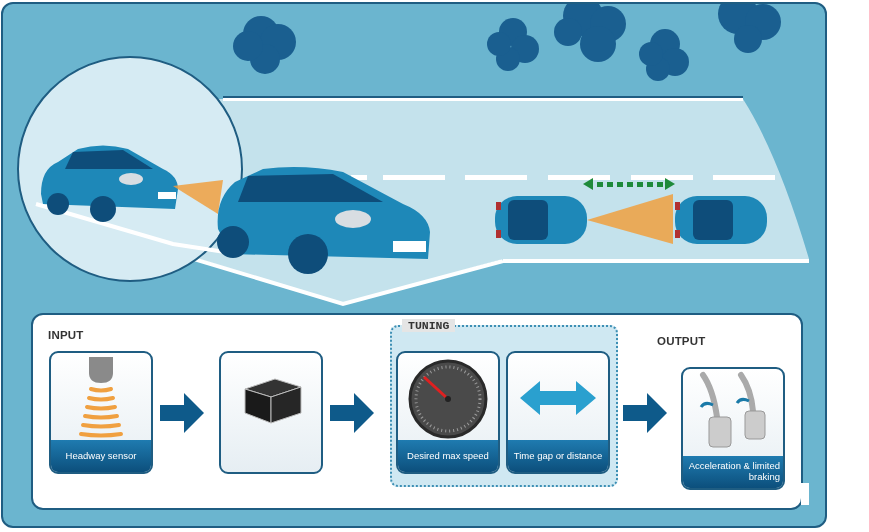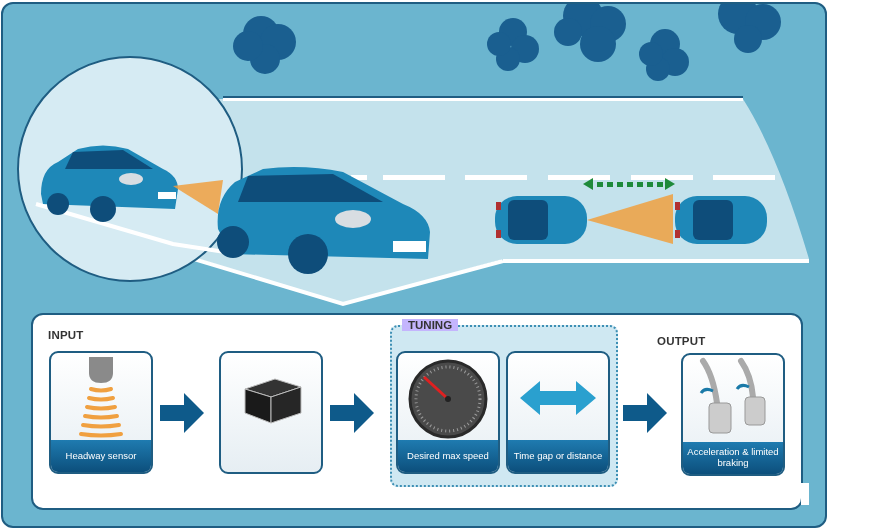--- a/index.html
+++ b/index.html
@@ -6,26 +6,26 @@
   body { width: 869px; height: 532px; position: relative; overflow: hidden;
          font-family: "Liberation Sans", "DejaVu Sans", sans-serif; }
   .frame { position: absolute; left: 1px; top: 2px; width: 826px; height: 526px;
            background: #6bb5cf; border: 2px solid #1f5d82; border-radius: 12px; box-sizing: border-box; overflow: hidden; }
   .scene { position: absolute; left: 0; top: 0; width: 826px; height: 310px; }
   .panel { position: absolute; left: 28px; top: 309px; width: 772px; height: 197px;
            background: #ffffff; border: 2px solid #1f5d82; border-radius: 12px; box-sizing: border-box; }
   .section-label { position: absolute; font-weight: bold; font-size: 11.5px; color: #333; letter-spacing: 0.2px; }
   .tuning-box { position: absolute; left: 357px; top: 10px; width: 228px; height: 162px;
                 background: #cfe8f2; border: 2px dotted #3d8fb4; border-radius: 8px; box-sizing: border-box; }
-  .tuning-label { position: absolute; left: 369px; top: 4px; padding: 0 6px; background: #c4b5fd; font-weight: bold; font-size: 11.5px; color: #333; }
+  .tuning-label { position: absolute; left: 369px; top: 4px; padding: 0 6px; background: #e5e5e5; font-weight: bold; font-size: 11.5px; color: #333; font-family: Liberation Mono, monospace; }
   .card { position: absolute; width: 104px; height: 123px; background: linear-gradient(#ffffff, #e6eef3);
           border: 2px solid #1f5d82; border-radius: 9px; box-sizing: border-box; overflow: hidden; }
   .card .cap { position: absolute; left: 0; right: 0; bottom: 0; height: 32px;
                background: linear-gradient(#1f7bb0, #0c4f7c); color: #fff; font-size: 9.5px;
-               display: flex; align-items: center; justify-content: center; text-align: center; line-height: 1.15; padding: 0 3px; }
+               display: flex; align-items: center; justify-content: center; text-align: right; line-height: 1.15; padding: 0 3px; }
   .card .art { position: absolute; left: 0; right: 0; top: 0; bottom: 32px; }
   .arrow { position: absolute; width: 44px; height: 44px; }
   .wm { position: absolute; left: 801px; top: 483px; width: 8px; height: 22px; background: #fff; }
 </style>
 </head>
 <body>
 
 <div class="frame">
 
   <svg class="scene" viewBox="0 0 826 310" width="826" height="310">
@@ -175,21 +175,21 @@
         <line x1="50" y1="46" x2="26" y2="24" stroke="#e02020" stroke-width="3"></line>
         <circle cx="50" cy="46" r="3" fill="#222"></circle>
       </svg>
       <div class="cap">Desired max speed</div>
     </div>
 
     <svg class="arrow" style="left:590px; top:76px;" viewBox="0 0 44 44">
       <polygon points="0,14 24,14 24,2 44,22 24,42 24,30 0,30" fill="#0e5a8a"></polygon>
     </svg>
 
-    <div class="card" style="left:648px; top:38px;padding-left:12px;">
+    <div class="card" style="left:648px; top:52px;padding-left:12px;">
       <svg class="art" viewBox="0 0 100 90">
         <path d="M20 6 Q30 20 34 48" stroke="#aaa" stroke-width="6" fill="none" stroke-linecap="round"></path>
         <rect x="26" y="48" width="22" height="30" rx="4" fill="#ccc" stroke="#999"></rect>
         <path d="M58 6 Q68 20 70 42" stroke="#aaa" stroke-width="6" fill="none" stroke-linecap="round"></path>
         <rect x="62" y="42" width="20" height="28" rx="4" fill="#ccc" stroke="#999"></rect>
         <path d="M30 36 Q22 32 18 38" stroke="#1a7aa8" stroke-width="3" fill="none"></path>
         <path d="M66 32 Q58 28 54 34" stroke="#1a7aa8" stroke-width="3" fill="none"></path>
       </svg>
       <div class="cap">Acceleration &amp; limited braking</div>
     </div>

